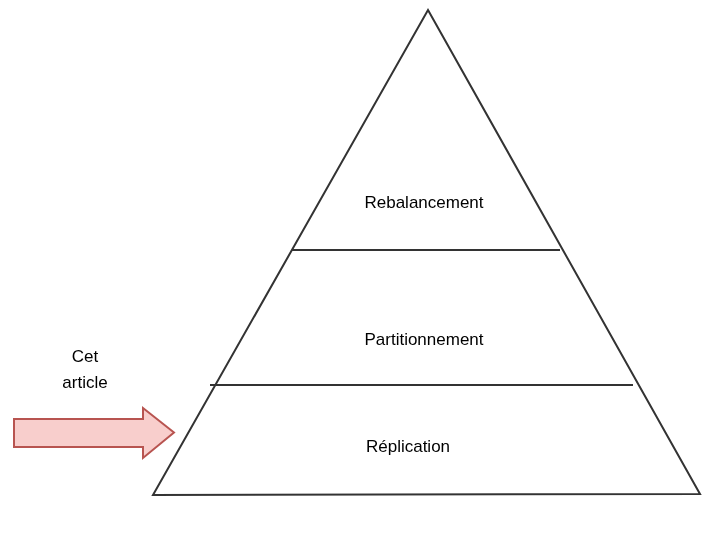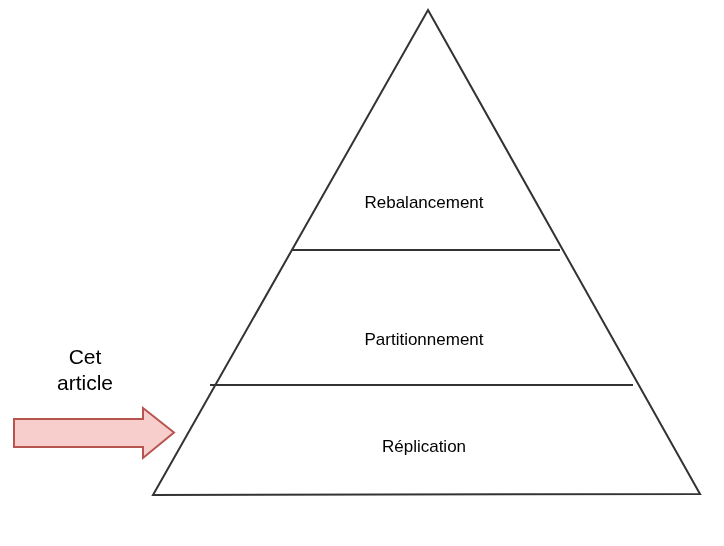--- a/index.html
+++ b/index.html
@@ -33,31 +33,31 @@
     color: #000000;
     font-family: "Liberation Sans", sans-serif;
     font-size: 17px;
     line-height: 20px;
     white-space: nowrap;
     transform: translate(-50%, -50%);
     pointer-events: none;
   }
   #label-rebalancement { left: 424px; top: 203px; }
   #label-partitionnement { left: 424px; top: 340px; }
-  #label-replication { left: 424px; top: 447px; }
+  #label-replication { left: 408px; top: 447px; }
 
   #annotation-text {
     position: absolute;
     left: 85px;
     top: 370px;
     transform: translate(-50%, -50%);
     text-align: center;
     color: #000000;
     font-family: "Liberation Sans", sans-serif;
-    font-size: 21px;
+    font-size: 17px;
     line-height: 26px;
     white-space: nowrap;
   }
   #annotation-text span { display: block; }
 </style>
 </head>
 <body>
 
 <div id="canvas">
 

